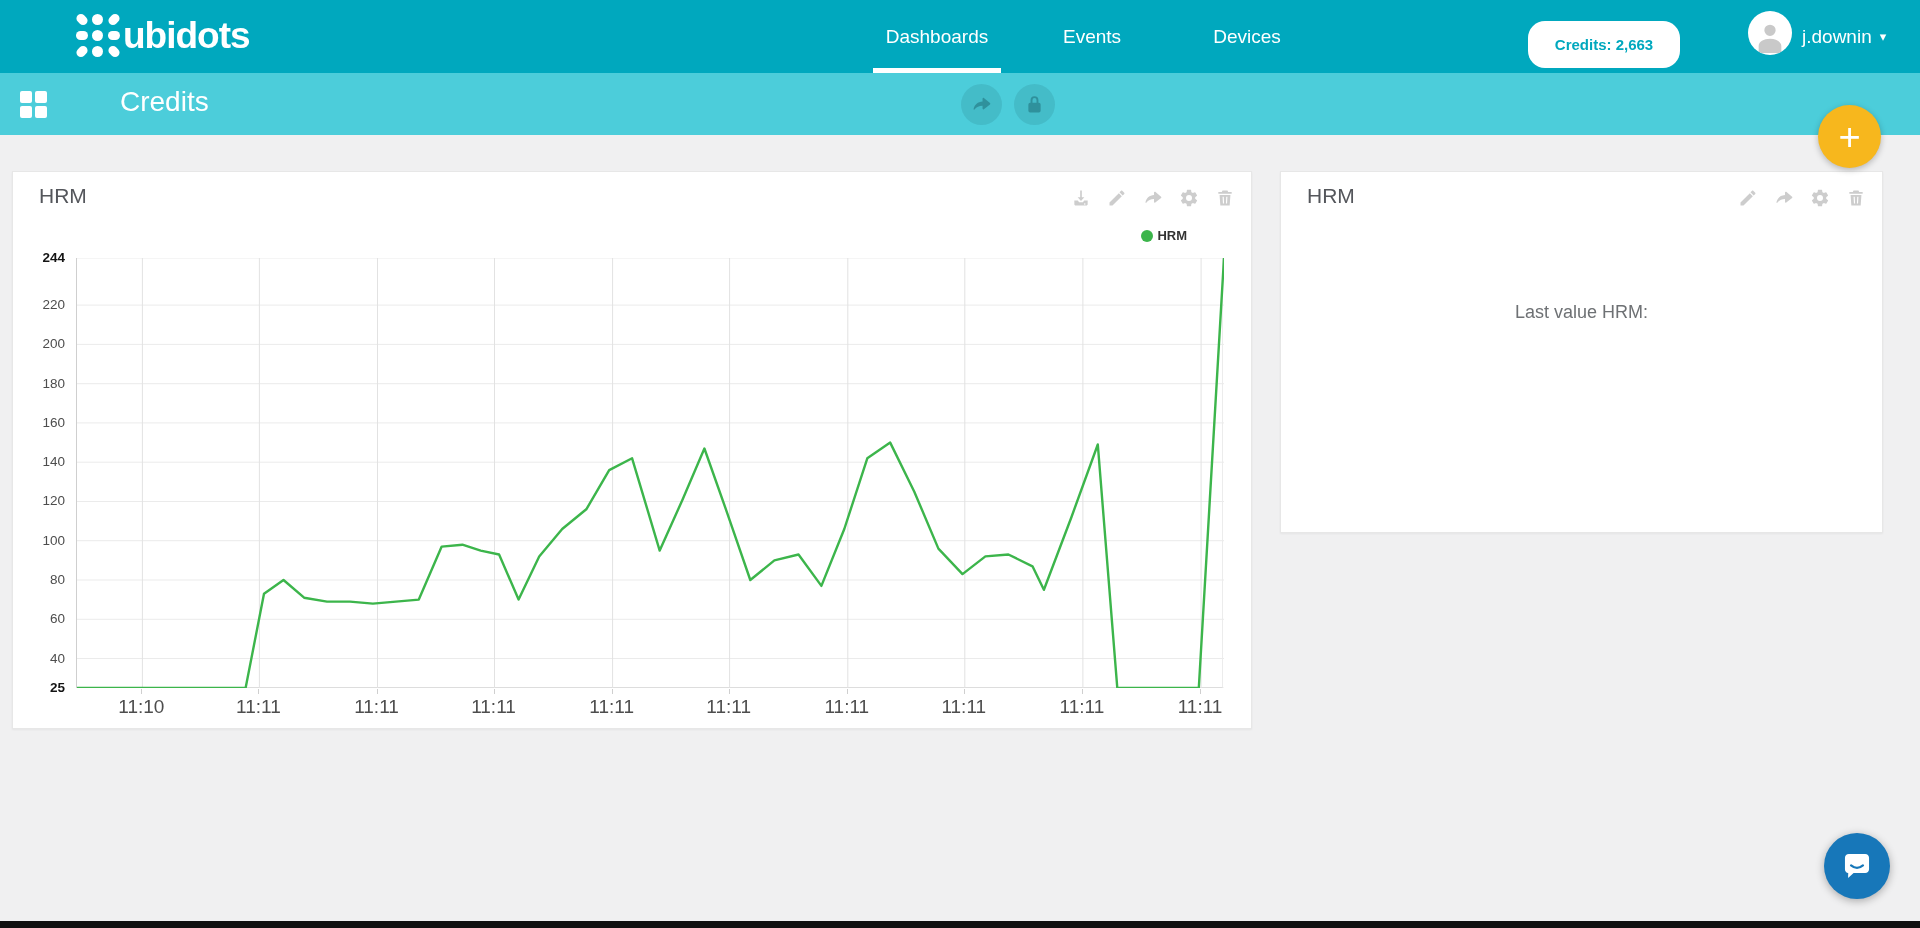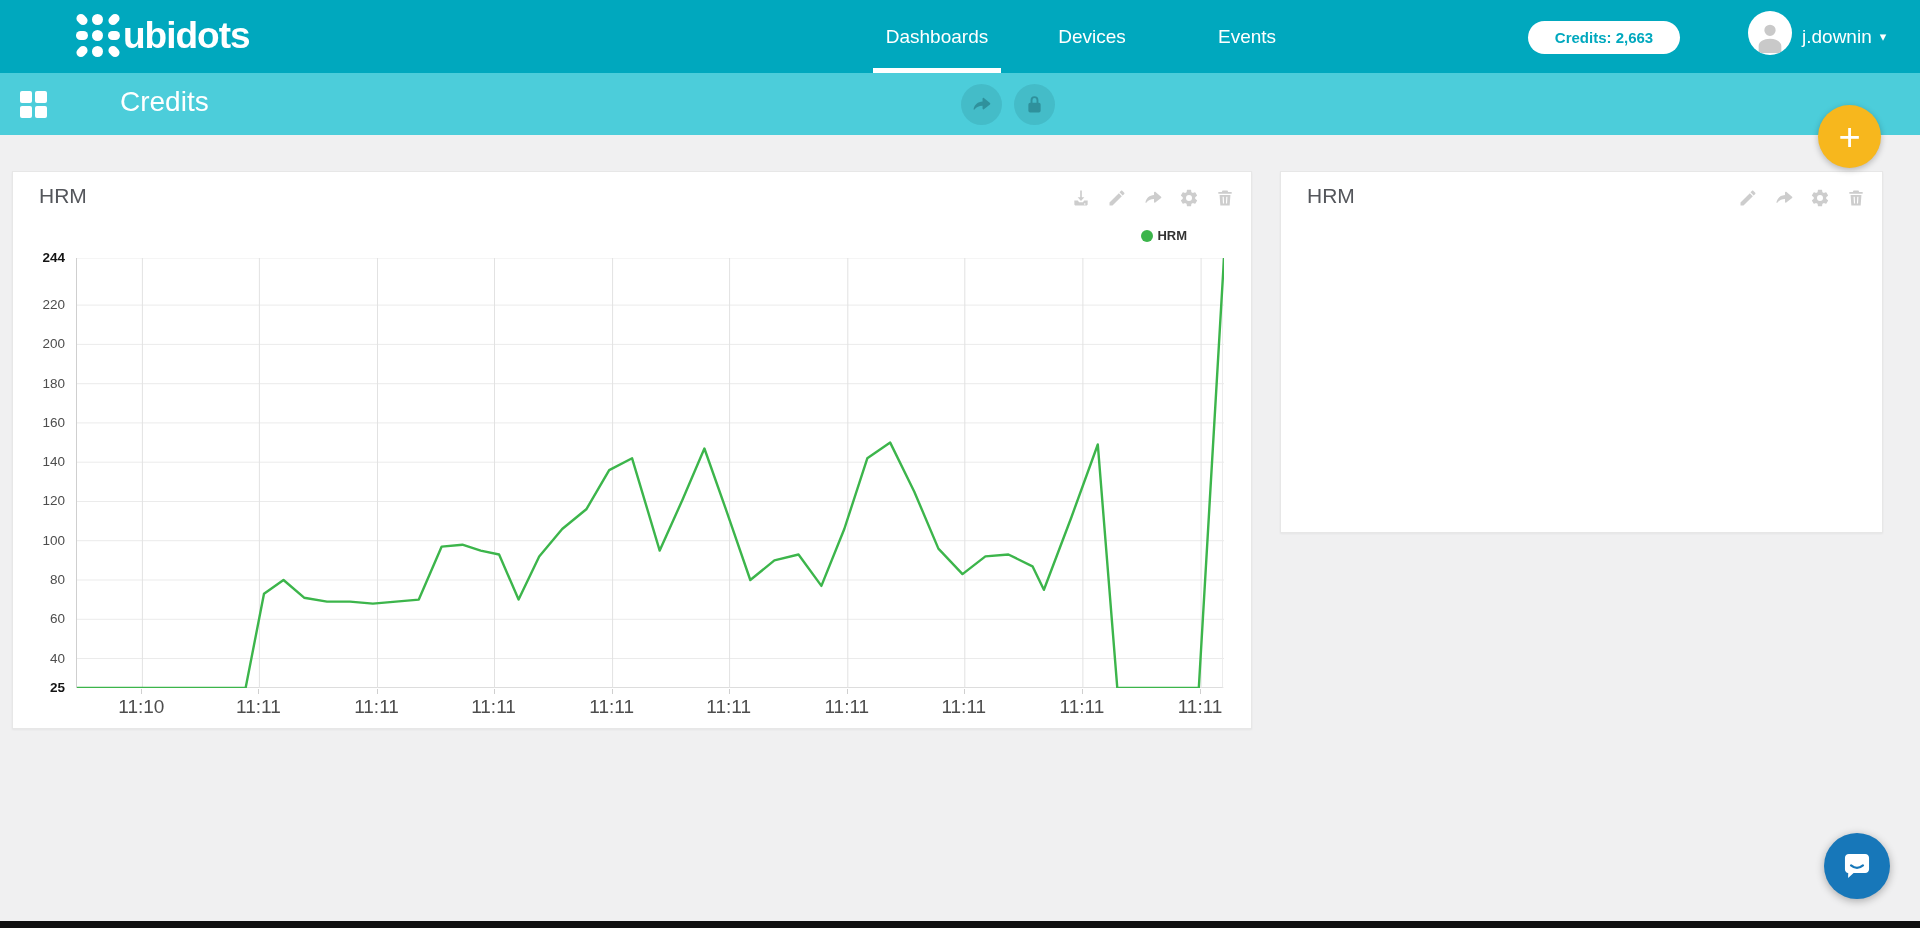--- a/index.html
+++ b/index.html
@@ -16,21 +16,21 @@
   .logo-dots span.r45 { transform:rotate(45deg); }
   .logo-dots span.r135 { transform:rotate(-45deg); }
   .logo-text { color:#fff; font-size:37px; font-weight:700; letter-spacing:-1px; }
   .nav-tabs { position:absolute; left:863px; top:0; height:73px; display:flex; }
   .nav-tab { position:relative; height:73px; display:flex; align-items:center; justify-content:center;
     color:#fff; font-size:19px; cursor:pointer; }
   .nav-tab.t0 { width:148px; }
   .nav-tab.t1 { width:148px; margin-left:7px; }
   .nav-tab.t2 { width:148px; margin-left:7px; }
   .nav-tab .underline { position:absolute; left:10px; right:10px; bottom:0; height:5px; background:#fff; }
-  .credits-pill { position:absolute; left:1528px; top:21px; width:152px; height:33px; background:#fff;
+  .credits-pill { position:absolute; left:1528px; top:21px; width:152px; height:47px; background:#fff;
     border-radius:17px; display:flex; align-items:center; justify-content:center;
     color:var(--c-topbar); font-weight:700; font-size:15px; cursor:pointer; }
   .avatar { position:absolute; left:1748px; top:11px; width:44px; height:44px; background:#fff;
     border-radius:50%; display:flex; align-items:center; justify-content:center; overflow:hidden; cursor:pointer; }
   .avatar svg { width:34px; height:34px; fill:#c9c9c9; margin-top:6px; }
   .user-menu { position:absolute; left:1802px; top:0; height:73px; display:flex; align-items:center; gap:8px;
     color:#fff; font-size:19px; cursor:pointer; }
   .caret { font-size:13px; }
 
   
@@ -98,25 +98,25 @@
         <span></span>
         <span class="oval r45"></span>
     </div>
     <div class="logo-text">ubidots</div>
   </div>
   <div class="nav-tabs">
     <div class="nav-tab t0">
       <span>Dashboards</span>
       <span class="underline"></span>
     </div>
+    <div class="nav-tab t2">
+      <span>Events</span>
+    </div>
     <div class="nav-tab t1">
       <span>Devices</span>
-    </div>
-    <div class="nav-tab t2">
-      <span>Events</span>
     </div>
   </div>
   <div class="credits-pill">
     <span>Credits: 2,663</span>
   </div>
   <div class="avatar">
     <svg viewBox="0 0 24 24">
       <path d="M12 12a4 4 0 1 0 0-8 4 4 0 0 0 0 8zm0 2c-4.4 0-8 2.2-8 5v5h16v-5c0-2.8-3.6-5-8-5z"></path>
     </svg>
   </div>
@@ -250,20 +250,21 @@
       <path d="M13.2 5.3v3.2C7.6 9 4.4 11.7 3 16.9c-.3 1 .7 1.3 1.2.6 2-2.7 5-4.1 9-4.2v3.4c0 .8.9 1.2 1.5.7l7-5.5c.5-.4.5-1.1 0-1.5l-7-5.8c-.6-.5-1.5-.1-1.5.7z"></path>
     </svg>
     <svg viewBox="0 0 24 24">
       <path d="M19.4 13c.05-.33.07-.66.07-1s-.02-.67-.07-1l2.1-1.6c.2-.15.25-.43.13-.65l-2-3.46a.5.5 0 0 0-.61-.22l-2.48 1a7.2 7.2 0 0 0-1.7-1L14.5 2.4A.5.5 0 0 0 14 2h-4a.5.5 0 0 0-.5.42l-.37 2.65c-.62.26-1.19.6-1.7 1l-2.49-1a.5.5 0 0 0-.6.21l-2 3.47c-.13.22-.08.5.12.65L4.56 11c-.04.33-.06.66-.06 1s.02.67.06 1l-2.1 1.6a.5.5 0 0 0-.12.65l2 3.46c.12.22.38.3.6.22l2.49-1c.51.4 1.08.74 1.7 1l.37 2.64c.04.25.25.43.5.43h4c.25 0 .46-.18.5-.42l.37-2.65c.62-.26 1.19-.6 1.7-1l2.48 1c.23.09.5 0 .61-.21l2-3.47a.5.5 0 0 0-.12-.65L19.4 13zM12 15.6a3.6 3.6 0 1 1 0-7.2 3.6 3.6 0 0 1 0 7.2z"></path>
     </svg>
     <svg viewBox="0 0 24 24">
       <path d="M9 3h6l.8 1.8H20v2H4v-2h4.2L9 3zM5.5 8.3h13L17.6 21H6.4L5.5 8.3zm3.6 2.2.4 8h1.4l-.4-8H9.1zm4.4 0-.4 8h1.4l.4-8h-1.4z"></path>
     </svg>
   </div>
   <div class="metric-body">
+    <div class="metric-caption">Last value HRM:</div>
   </div>
 </div>
 
 <div class="intercom">
   <svg viewBox="0 0 24 24">
     <path fill="#ffffff" d="M6.2 3.5h11.6c1.5 0 2.7 1.2 2.7 2.7v8.1c0 1.5-1.2 2.7-2.7 2.7H9.6l-3.9 3.4.1-3.4c-1.4-.1-2.3-1.3-2.3-2.7V6.2c0-1.5 1.2-2.7 2.7-2.7z"></path>
     <path fill="none" stroke="#1777b9" stroke-width="1.6" stroke-linecap="round" d="M7.8 11.6c1.5 1.2 2.9 1.8 4.2 1.8s2.7-.6 4.2-1.8"></path>
   </svg>
 </div>
 

